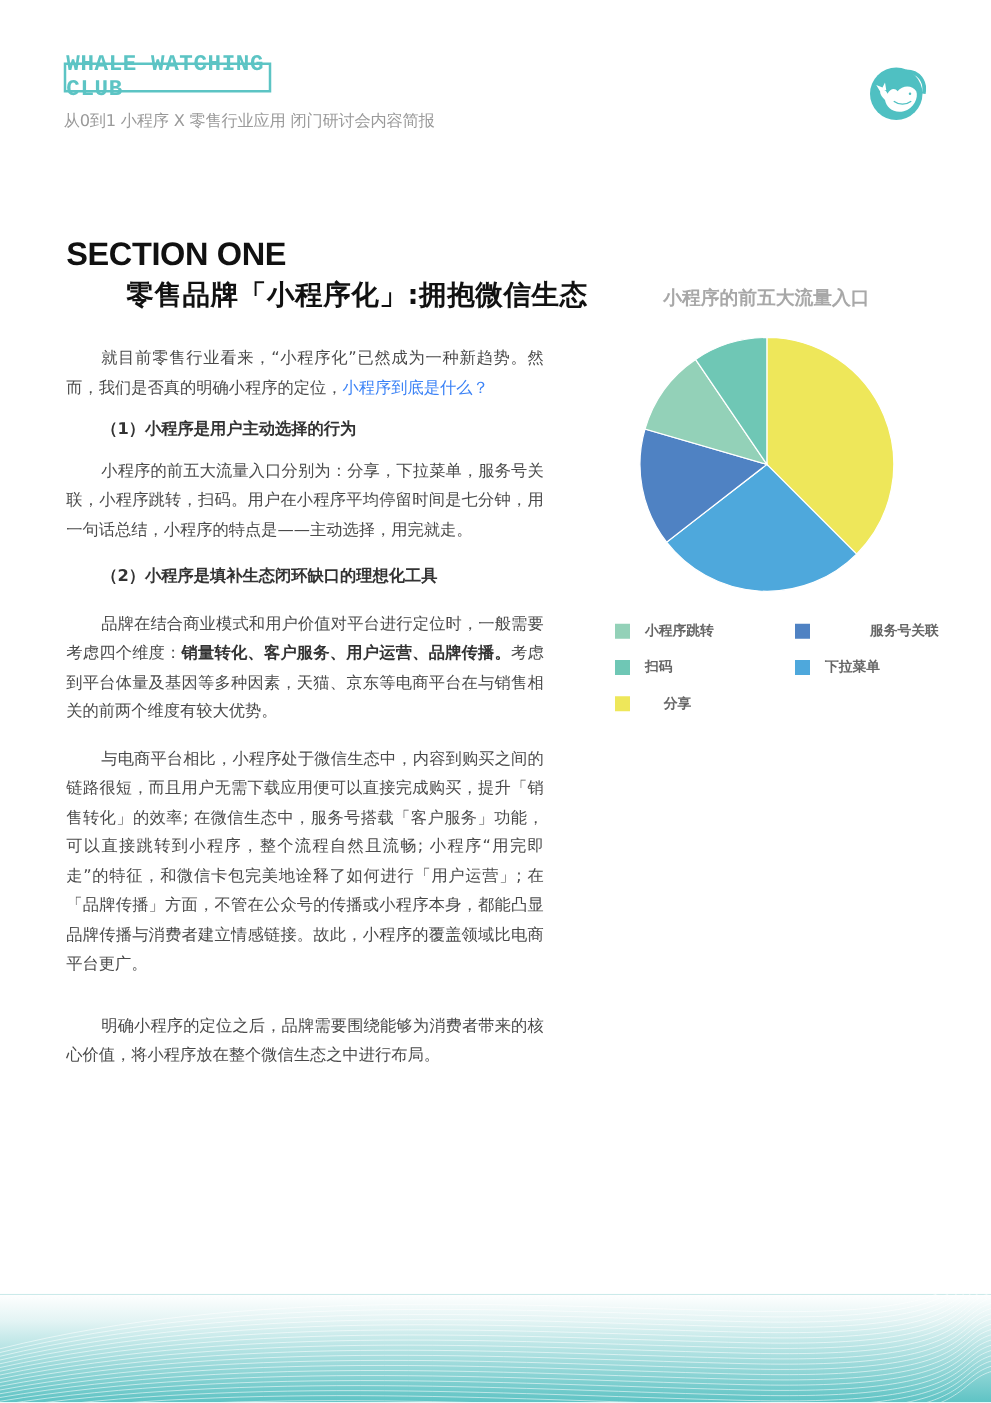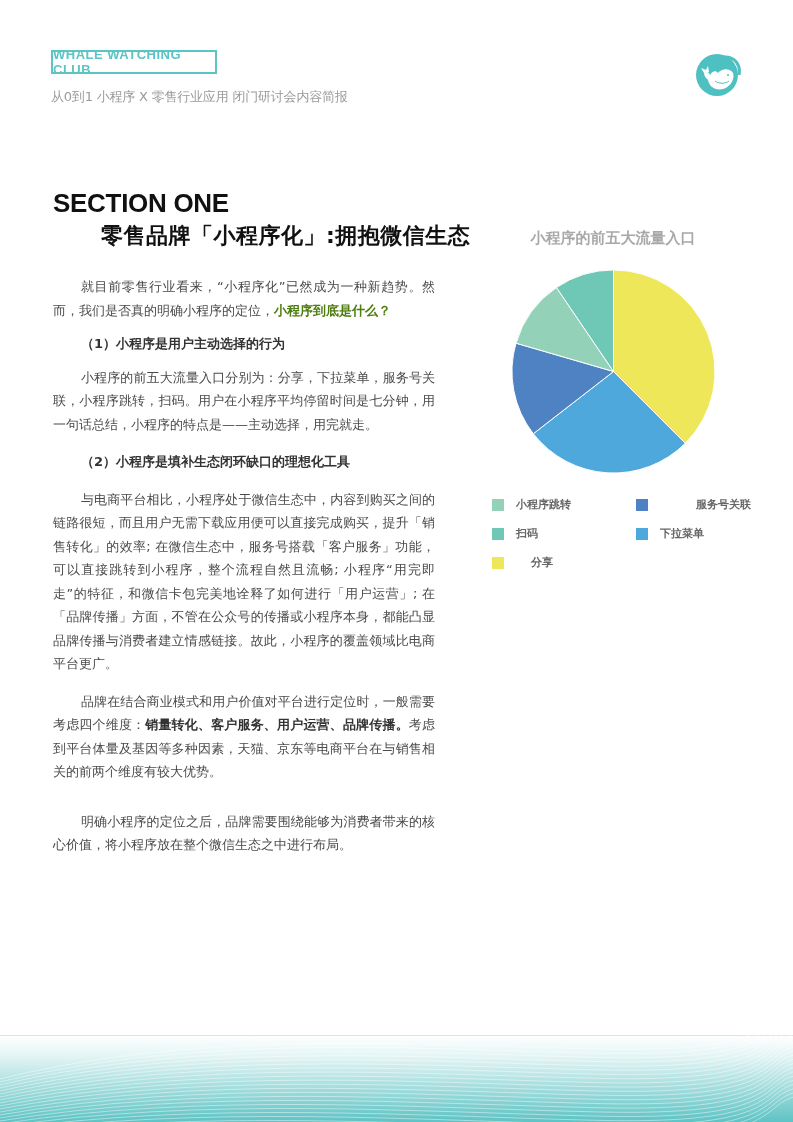--- a/index.html
+++ b/index.html
@@ -1,29 +1,29 @@
 <!DOCTYPE html>
 <html><head>
 <meta charset="utf-8">
 <style>
   html, body { margin:0; padding:0; }
   body { width:793px; height:1122px; position:relative; background:#ffffff; overflow:hidden;
          font-family:"DejaVu Sans", "Liberation Sans", sans-serif; color:#555; }
   .club-badge { position:absolute; left:51px; top:50px; width:166px; height:24px; border:2px solid #5cc4c4;
          box-sizing:border-box; display:flex; align-items:center; justify-content:center;
-         color:#5cc4c4; font-family:Liberation Sans, sans-serif; font-weight:bold; font-size:13px; letter-spacing:0.5px; }
+         color:#5cc4c4; font-family:Liberation Mono, monospace; font-weight:bold; font-size:18px; letter-spacing:0.5px; }
   .subtitle { position:absolute; left:51px; top:88px; font-size:13px; color:#9a9a9a; letter-spacing:-0.2px; }
   .logo { position:absolute; left:695px; top:51px; width:46px; height:46px; }
   .section-en { position:absolute; left:53px; top:188px; font-family:"Liberation Sans", sans-serif; font-weight:bold;
          font-size:26px; color:#111; letter-spacing:-0.3px; }
   .section-cn { position:absolute; left:53px; top:221px; font-weight:bold; font-size:22px; color:#111; letter-spacing:0.5px;margin-left:48px; }
   .body-col { position:absolute; left:53px; top:275px; width:382px; font-size:13px; line-height:23.5px; color:#4a4a4a; }
   .body-col p { margin:0; text-align:justify; }
   .indent { text-indent:28px; }
-  .hl { color:#4d7c0f; font-weight:bold; }
+  .hl { color:#3b82f6; font-weight:normal; }
   .b { font-weight:bold; color:#333; }
   .heading { font-weight:bold; color:#333; padding-left:28px; }
   .chart-title { position:absolute; left:490px; top:229px; width:246px; text-align:center; font-size:15px;
          font-weight:bold; color:#a8a8a8; }
   .pie { position:absolute; left:510px; top:268px; width:207px; height:207px; }
   .legend { position:absolute; left:492px; top:497px; width:260px; }
   .legend-item { position:absolute; display:flex; align-items:center; font-size:11px; color:#666; font-weight:bold; }
   .swatch { width:12px; height:12px; margin-right:12px; }
   .wave { position:absolute; left:0; top:1035px; width:793px; height:87px; }
 </style>
@@ -43,22 +43,22 @@
 </svg>
 
 <div class="section-en">SECTION ONE</div>
 <div class="section-cn">零售品牌「小程序化」:拥抱微信生态</div>
 
 <div class="body-col">
   <p class="indent"><span>就目前零售行业看来，“小程序化”已然成为一种新趋势。然而，我们是否真的明确小程序的定位，</span><span class="hl">小程序到底是什么？</span></p>
   <p class="heading" style="margin-top:10px">（1）小程序是用户主动选择的行为</p>
   <p class="indent" style="margin-top:10px">小程序的前五大流量入口分别为：分享，下拉菜单，服务号关联，小程序跳转，扫码。用户在小程序平均停留时间是七分钟，用一句话总结，小程序的特点是——主动选择，用完就走。</p>
   <p class="heading" style="margin-top:14px">（2）小程序是填补生态闭环缺口的理想化工具</p>
+  <p class="indent" style="margin-top:14px"><span>品牌在结合商业模式和用户价值对平台进行定位时，一般需要考虑四个维度：</span><span class="b">销量转化、客户服务、用户运营、品牌传播。</span><span>考虑到平台体量及基因等多种因素，天猫、京东等电商平台在与销售相关的前两个维度有较大优势。</span></p>
   <p class="indent" style="margin-top:14px">与电商平台相比，小程序处于微信生态中，内容到购买之间的链路很短，而且用户无需下载应用便可以直接完成购买，提升「销售转化」的效率; 在微信生态中，服务号搭载「客户服务」功能，可以直接跳转到小程序，整个流程自然且流畅; 小程序“用完即走”的特征，和微信卡包完美地诠释了如何进行「用户运营」; 在「品牌传播」方面，不管在公众号的传播或小程序本身，都能凸显品牌传播与消费者建立情感链接。故此，小程序的覆盖领域比电商平台更广。</p>
-  <p class="indent" style="margin-top:14px"><span>品牌在结合商业模式和用户价值对平台进行定位时，一般需要考虑四个维度：</span><span class="b">销量转化、客户服务、用户运营、品牌传播。</span><span>考虑到平台体量及基因等多种因素，天猫、京东等电商平台在与销售相关的前两个维度有较大优势。</span></p>
   <p class="indent" style="margin-top:26px">明确小程序的定位之后，品牌需要围绕能够为消费者带来的核心价值，将小程序放在整个微信生态之中进行布局。</p>
 </div>
 
 <div class="chart-title">小程序的前五大流量入口</div>
 <svg class="pie" id="pie" viewBox="-105 -105 210 210">
     <path d="M0 0 L0 -103 A103 103 0 0 1 72.8319984622144 72.83199846221439 Z" fill="#eee75a" stroke="#ffffff" stroke-width="1"></path>
     <path d="M0 0 L72.8319984622144 72.83199846221439 A103 103 0 0 1 -81.38596627469612 63.12942652625658 Z" fill="#4ea8dc" stroke="#ffffff" stroke-width="1"></path>
     <path d="M0 0 L-81.38596627469612 63.12942652625658 A103 103 0 0 1 -98.91024962472514 -28.73608392204061 Z" fill="#4f82c3" stroke="#ffffff" stroke-width="1"></path>
     <path d="M0 0 L-98.91024962472514 -28.73608392204061 A103 103 0 0 1 -57.89458791876948 -85.18929915027985 Z" fill="#93d1b8" stroke="#ffffff" stroke-width="1"></path>
     <path d="M0 0 L-57.89458791876948 -85.18929915027985 A103 103 0 0 1 -2.5227724062435475e-14 -103 Z" fill="#6fc7b5" stroke="#ffffff" stroke-width="1"></path>

